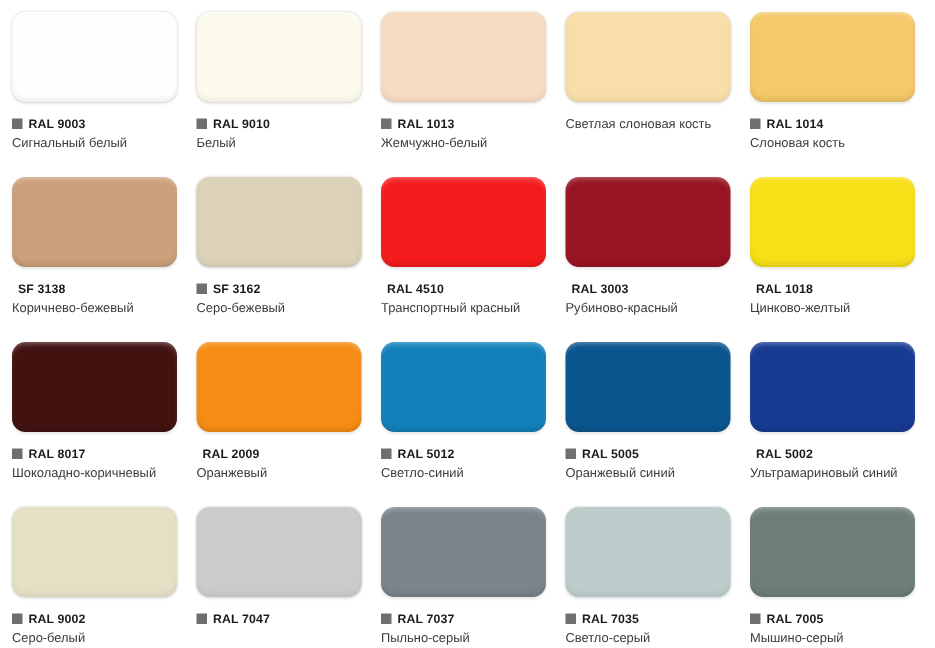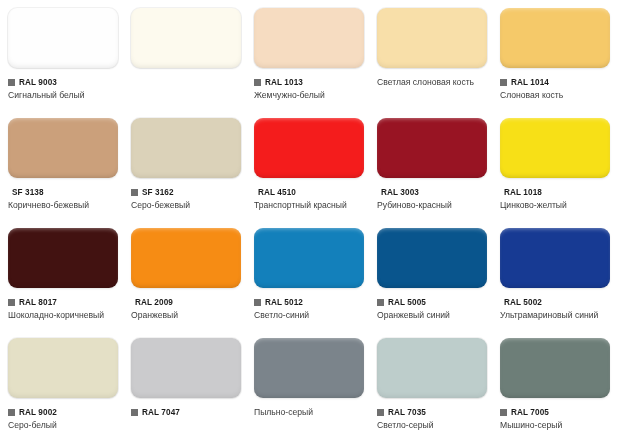--- a/index.html
+++ b/index.html
@@ -102,20 +102,27 @@
             <span class="marker" style="background: rgb(111, 111, 111);"></span>
             <span class="code">RAL 9003</span>
           </div>
           <div class="name">Сигнальный белый</div>
         </div>
       </div>
       <div class="swatch-cell">
         <div class="chip light" title="RAL 9010">
           <div class="chip-inner" style="background: rgb(253, 250, 238);"></div>
         </div>
+        <div class="caption">
+          <div class="code-line">
+            <span class="marker" style="background: rgb(111, 111, 111);"></span>
+            <span class="code">RAL 9010</span>
+          </div>
+          <div class="name">Белый</div>
+        </div>
       </div>
       <div class="swatch-cell">
         <div class="chip light" title="RAL 1013">
           <div class="chip-inner" style="background: rgb(246, 220, 193);"></div>
         </div>
         <div class="caption">
           <div class="code-line">
             <span class="marker" style="background: rgb(111, 111, 111);"></span>
             <span class="code">RAL 1013</span>
           </div>
@@ -289,20 +296,24 @@
             <span class="marker" style="background: rgb(111, 111, 111);"></span>
             <span class="code">RAL 7047</span>
           </div>
         </div>
       </div>
       <div class="swatch-cell">
         <div class="chip" title="RAL 7037">
           <div class="chip-inner" style="background: rgb(123, 132, 139);"></div>
         </div>
         <div class="caption">
+          <div class="code-line">
+            <span class="marker" style="background: rgb(111, 111, 111);"></span>
+            <span class="code">RAL 7037</span>
+          </div>
           <div class="name">Пыльно-серый</div>
         </div>
       </div>
       <div class="swatch-cell">
         <div class="chip light" title="RAL 7035">
           <div class="chip-inner" style="background: rgb(189, 205, 203);"></div>
         </div>
         <div class="caption">
           <div class="code-line">
             <span class="marker" style="background: rgb(111, 111, 111);"></span>

